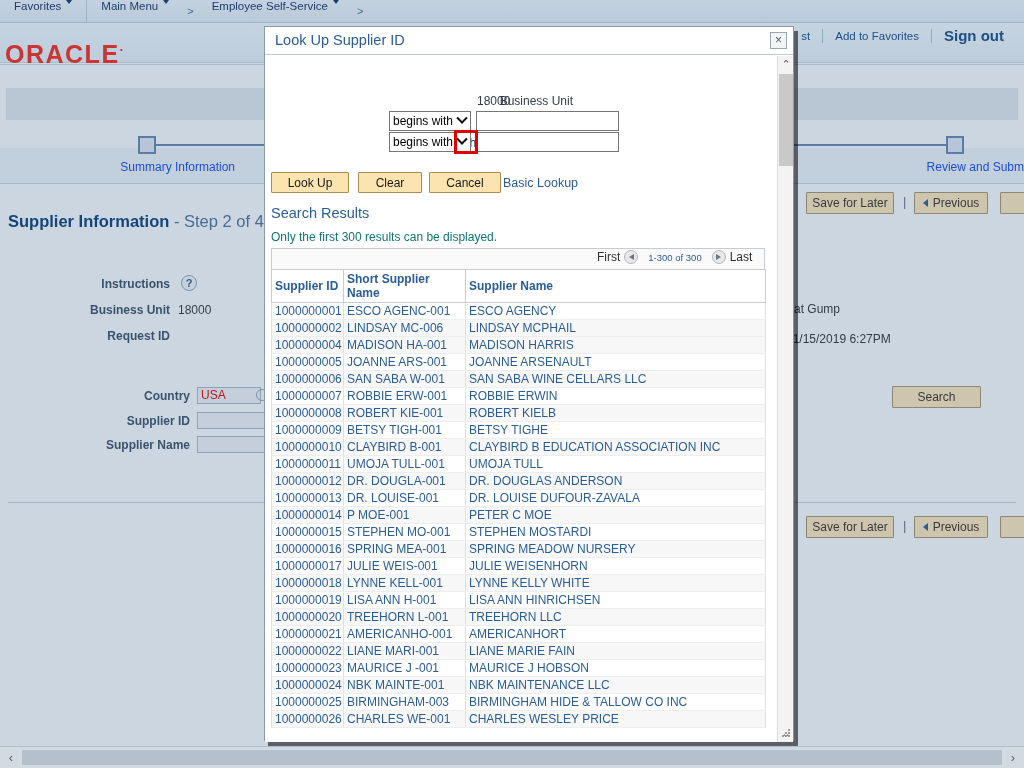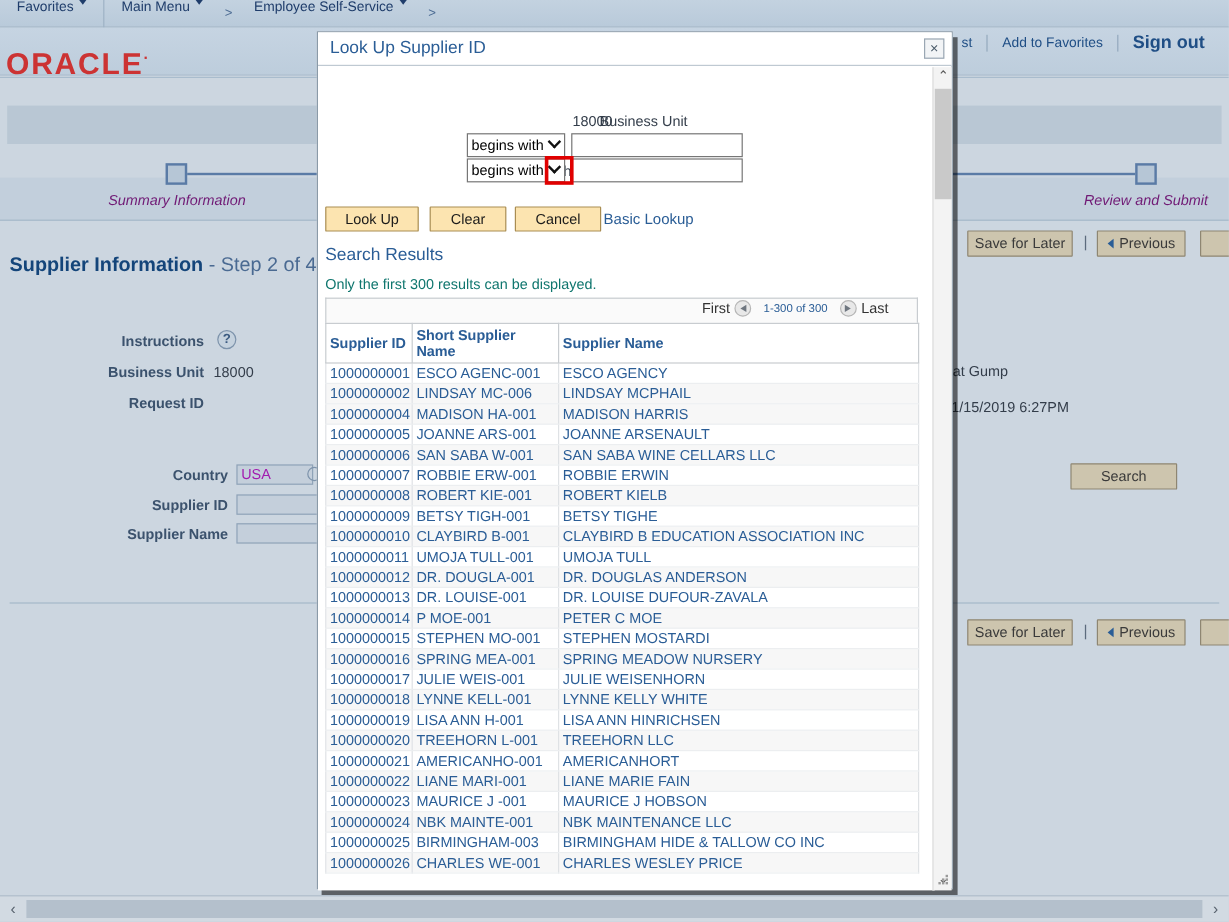--- a/index.html
+++ b/index.html
@@ -66,21 +66,21 @@
     position:absolute; left:0; top:64px; width:1024px; height:1px; background:#a9bccd;
   }
   .train-line {
     position:absolute; top:12px; left:155px; width:800px; height:2px; background:#5a7ba6;
   }
   .train-node {
     position:absolute; width:18px; height:18px; top:136px;
     background:#b6c6d6; border:2px solid #5a7ba6;
   }
   .train-label {
-    position:absolute; top:160px; font-size:12px; color:#701a75; text-align:center;font-style:italic;
+    position:absolute; top:160px; font-size:12px; color:#1d4ed8; text-align:right;
   }
   .train-band {
     position:absolute; left:0; top:148px; width:1024px; height:36px;
     background:#c2cfdc; border-bottom:1px solid #a5b8c9;
   }
 
   .page-title {
     position:absolute; left:8px; top:212px; font-size:16.5px; color:#1f4e85;
   }
   .page-title b { font-weight:bold; color:#14457a; }
@@ -91,21 +91,21 @@
     text-align:right;
   }
   .val-n { position:absolute; font-size:12px; color:#333d4a; }
   .help-ico {
     position:absolute; width:16px;height:16px;border-radius:50%;
     border:1px solid #7d93ab; background:#c5d2de; color:#3a5a80;
     font-size:11px; text-align:center; line-height:14px; font-weight:bold;
   }
   .bg-input {
     position:absolute; height:17px; background:#c4cfdb;
-    border:1px solid #8fa3b8; font-size:12px; color:#a21caf; padding:0 3px;
+    border:1px solid #8fa3b8; font-size:12px; color:#b91c1c; padding:0 3px;
     line-height:15px;
   }
   .lookup-ico {
     position:absolute; width:12px; height:12px; border-radius:50%;
     border:1px solid #7d93ab;
   }
   .hr-thin {
     position:absolute; left:8px; width:1008px; height:1px; background:#a5b8c9;
   }
   .btn-bg {
@@ -207,21 +207,21 @@
   .mlink { position:absolute; font-size:12.5px; color:#2a5d96; }
 
   .sr-title { position:absolute; font-size:14.5px; color:#2a5d96; }
   .sr-note { position:absolute; font-size:12px; color:#0f766e; }
 
   .grid-hdrbar {
     position:absolute; border:1px solid #c8ccd0; border-bottom:none;
     background:#fafafa; height:21px;
   }
   .view100 { position:absolute; font-size:12px; color:#2a5d96;margin-top:16px; }
-  .pager { position:absolute; display:flex; align-items:center; font-size:12px; color:#333; }
+  .pager { position:absolute; display:flex; align-items:center; font-size:12px; color:#333;margin-left:12px; }
   .pg-first, .pg-last { color:#333; font-size:12px; }
   .pg-cnt { font-size:9.5px; color:#2a5d96; padding:0 6px; }
   .pg-circ {
     width:14px;height:14px;border-radius:50%;
     background:#e8e8e8; border:1px solid #b6b6b6;
     display:flex;align-items:center;justify-content:center; margin:0 4px;
   }
   .pg-circ .t-l { width:0;height:0;border-top:3.5px solid transparent;border-bottom:3.5px solid transparent;border-right:5px solid #6f7780; }
   .pg-circ .t-r { width:0;height:0;border-top:3.5px solid transparent;border-bottom:3.5px solid transparent;border-left:5px solid #6f7780; }
 

